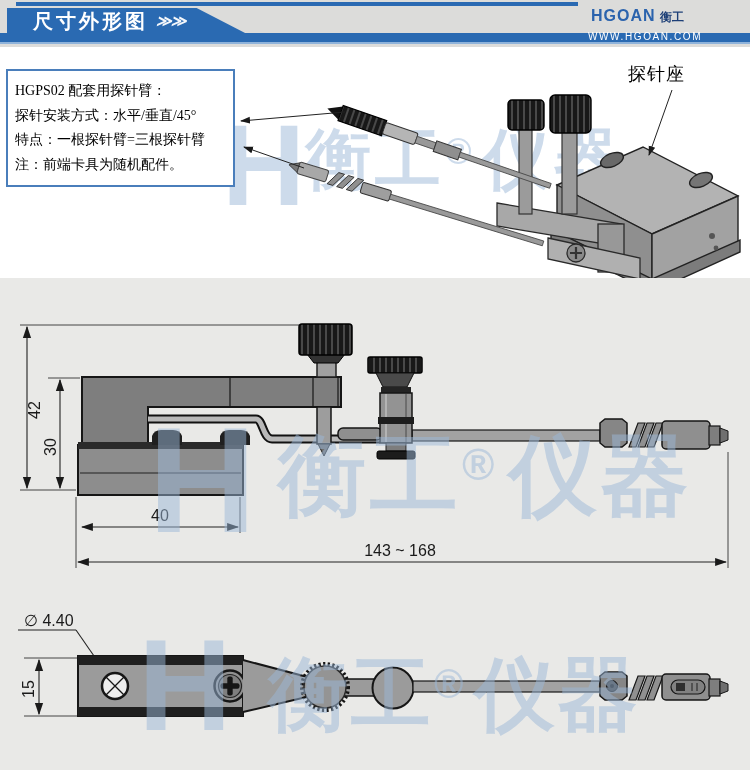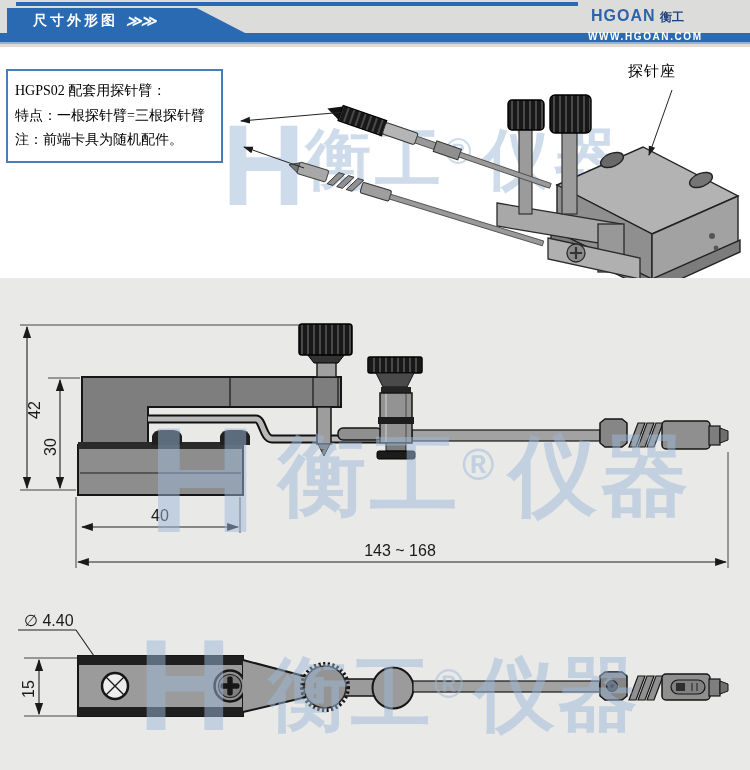--- a/index.html
+++ b/index.html
@@ -5,37 +5,37 @@
   html,body{margin:0;padding:0}
   body{width:750px;height:770px;position:relative;background:#fff;overflow:hidden;
        font-family:"Liberation Sans",sans-serif}
   
   .hdr{position:absolute;left:0;top:0;width:750px;height:47px;background:#dcdcda}
   .hdr-strip{position:absolute;left:16px;top:2px;width:562px;height:4px;background:#2a6ab2}
   .hdr-bar{position:absolute;left:0;top:33px;width:750px;height:9px;background:#2a6ab2;
            border-bottom:2px solid #8fb3da}
   .hdr-tab{position:absolute;left:7px;top:8px;width:240px;height:26px;background:#2a6ab2;
            clip-path:polygon(0 0,79% 0,100% 100%,0 100%);color:#fff;display:flex;align-items:center;z-index:2}
-  .hdr-tab .t{font-size:14px;font-weight:bold;letter-spacing:3px;margin-left:26px;white-space:nowrap}
+  .hdr-tab .t{font-size:20px;font-weight:bold;letter-spacing:3px;margin-left:26px;white-space:nowrap}
   .hdr-tab .c{font-size:15px;font-weight:bold;font-style:italic;margin-left:8px;letter-spacing:-1px;opacity:.95}
   .logo{position:absolute;left:591px;top:7px;white-space:nowrap;z-index:3}
   .logo .en{font-size:16px;font-weight:bold;color:#2b63ad;letter-spacing:1px}
   .logo .cn{font-size:12px;color:#1d3f77;font-weight:bold}
-  .website{position:absolute;left:588px;top:31px;width:158px;color:#fff;font-size:10px;font-weight:bold;
+  .website{position:absolute;left:588px;top:31px;width:158px;color:#fff;font-size:10px;font-weight:normal;
            letter-spacing:1.6px;z-index:3;white-space:nowrap}
   
   .sec-top{position:absolute;left:0;top:47px;width:750px;height:231px;background:#fff}
   .sec-bot{position:absolute;left:0;top:278px;width:750px;height:492px;background:#e9e9e7}
   .sec-top svg,.sec-bot svg{position:absolute;left:0;top:0}
   
   .infobox{position:absolute;left:6px;top:22px;width:202px;border:2px solid #4a7ebb;background:#fff;
-           padding:8px 4px 8px 7px;z-index:5}
+           padding:8px 16px 8px 7px;z-index:5}
   .infobox div{font-family:"Liberation Serif",serif;font-size:14px;line-height:24.5px;color:#000;white-space:nowrap}
   .callout-label{position:absolute;left:628px;top:15px;font-family:Liberation Mono, monospace;
-                 font-size:15px;color:#000;z-index:5;letter-spacing:1px}
+                 font-size:18px;color:#000;z-index:5;letter-spacing:1px}
   
   .dim{font-family:"Liberation Sans",sans-serif;font-size:16px;fill:#1a1a1a}
   .wm{font-weight:bold;opacity:.5}
   .thin{stroke:#444;stroke-width:1;fill:none}
   .dimline{stroke:#222;stroke-width:1.1;fill:none}
 </style>
 </head>
 <body>
 
 <div class="hdr">
@@ -119,20 +119,21 @@
 
     <g stroke="#222" stroke-width="1" fill="none">
       <line x1="345" y1="112" x2="241" y2="121" marker-end="url(#arrT)"></line>
       <line x1="304" y1="168" x2="244" y2="147" marker-end="url(#arrT)"></line>
       <line x1="672" y1="90" x2="649" y2="155" marker-end="url(#arrT)"></line>
     </g>
   </svg>
 
   <div class="infobox">
     <div>HGPS02 配套用探针臂：</div>
+    <div>探针安装方式：水平/垂直/45°</div>
     <div>特点：一根探针臂=三根探针臂</div>
     <div>注：前端卡具为随机配件。</div>
   </div>
 
   <div class="callout-label">探针座</div>
 </div>
 
 <div class="sec-bot">
   <svg width="750" height="492" viewBox="0 278 750 492">
     <defs>

